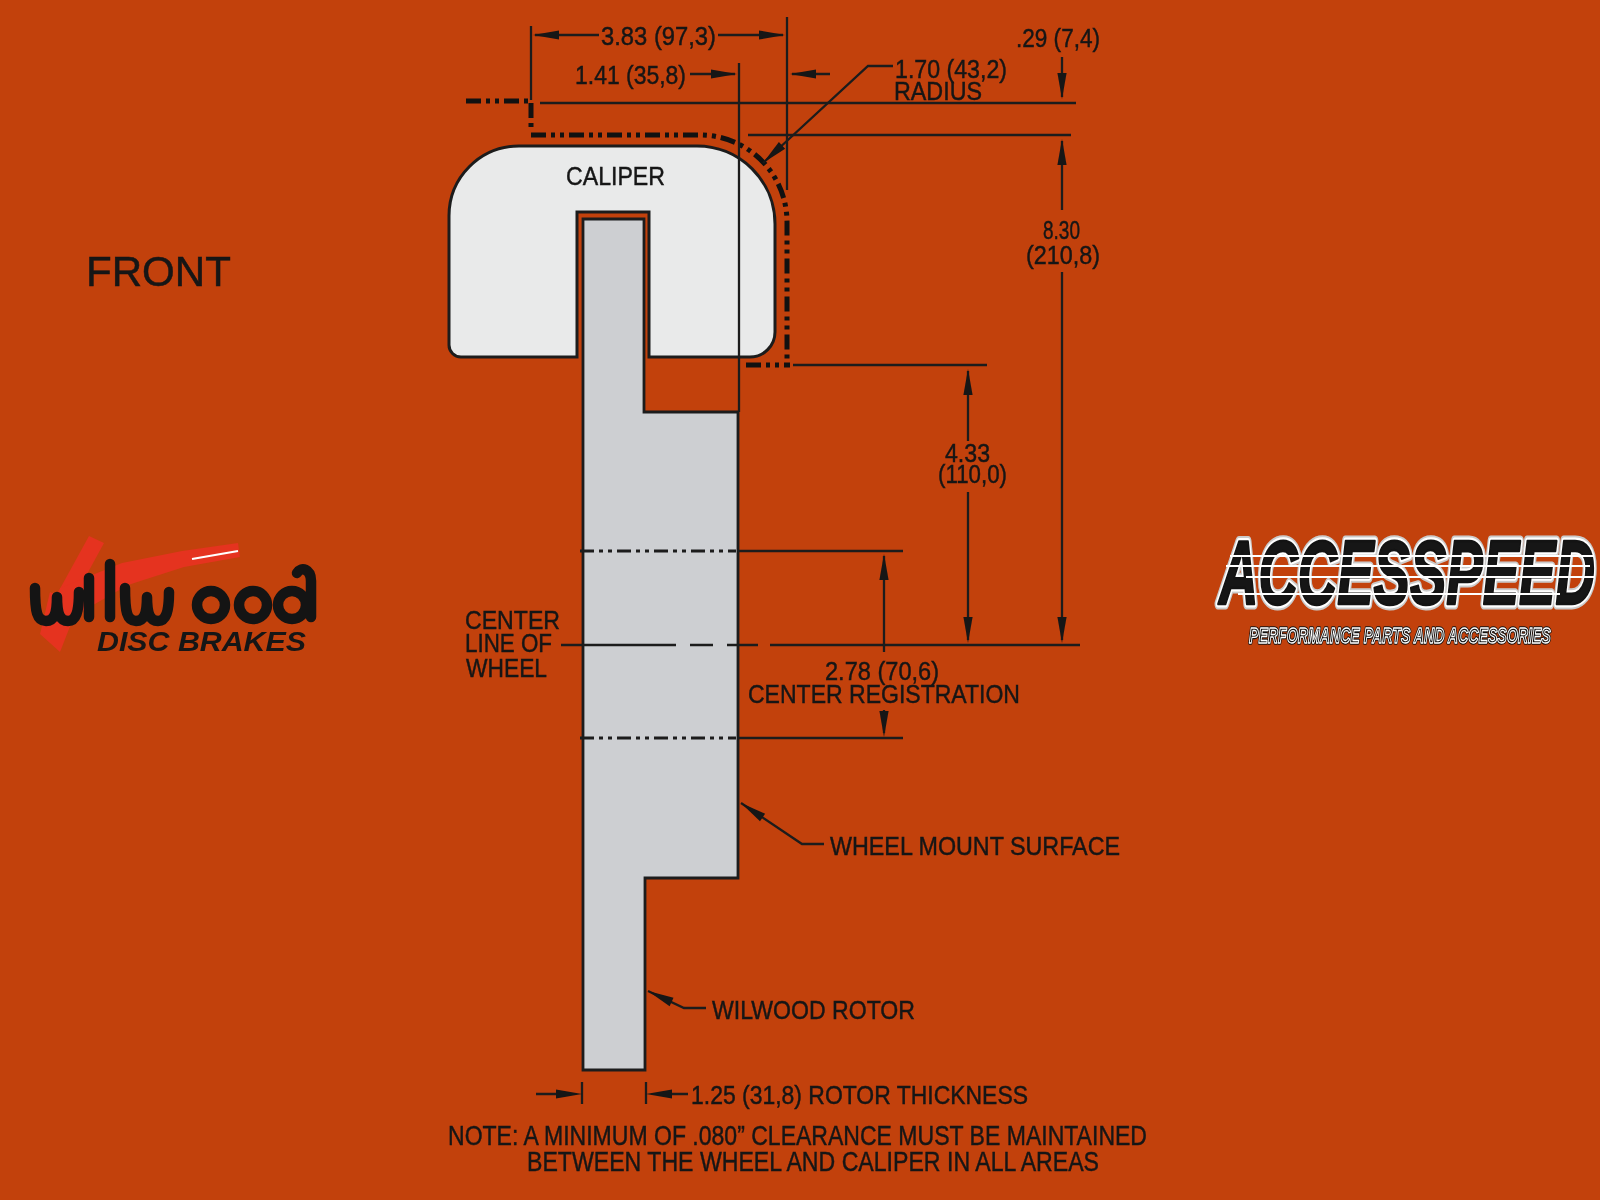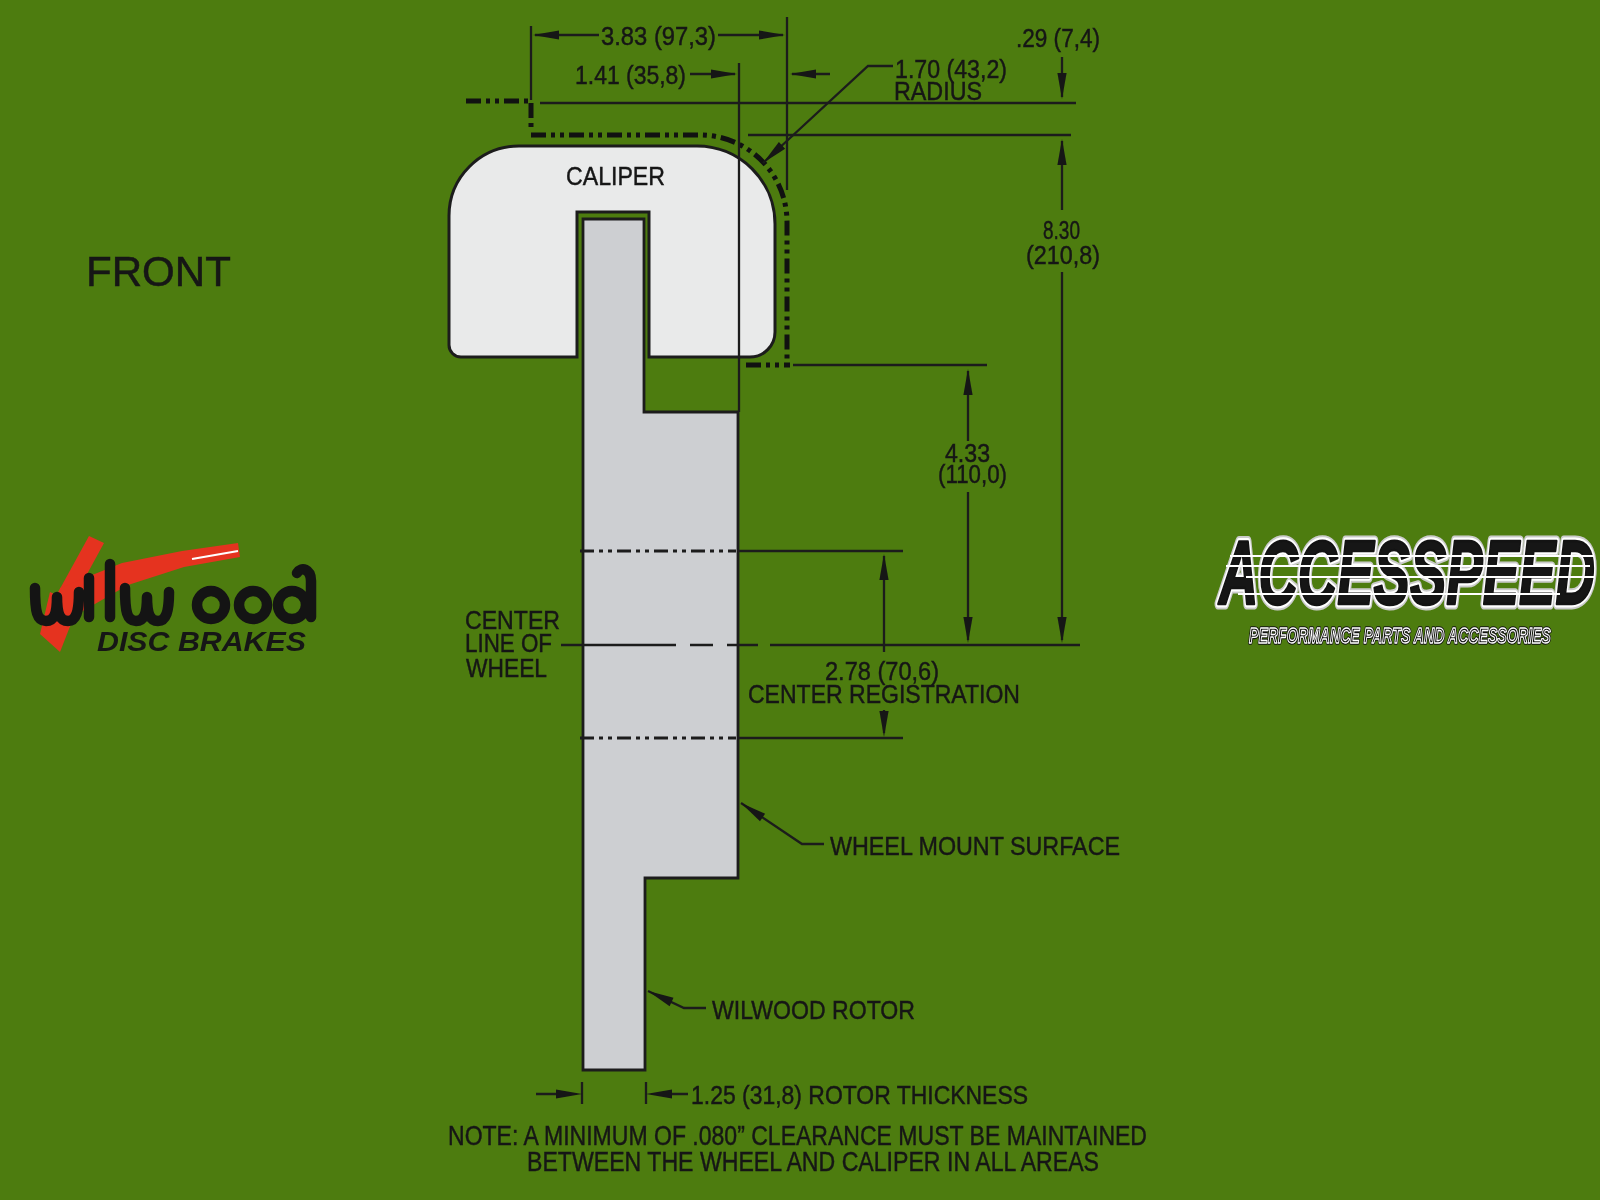--- a/index.html
+++ b/index.html
@@ -1,16 +1,16 @@
 <!DOCTYPE html>
 <html><head>
 <meta charset="utf-8">
 <style>
   html,body{margin:0;padding:0;background:#ffffff;}
-  #page{width:1600px;height:1200px;position:relative;background:#4d7c0f;overflow:hidden;}
+  #page{width:1600px;height:1200px;position:relative;background:#c2410c;overflow:hidden;}
   text{font-family:"Liberation Sans",sans-serif;fill:#161616;}
 </style>
 </head>
 <body>
 <div id="page">
 <svg width="1600" height="1200" viewBox="0 0 1600 1200">
 <defs>
   <path id="arr" d="M0,0 L-26,-4.6 L-26,4.6 Z" fill="#161616"></path>
 </defs>
 

